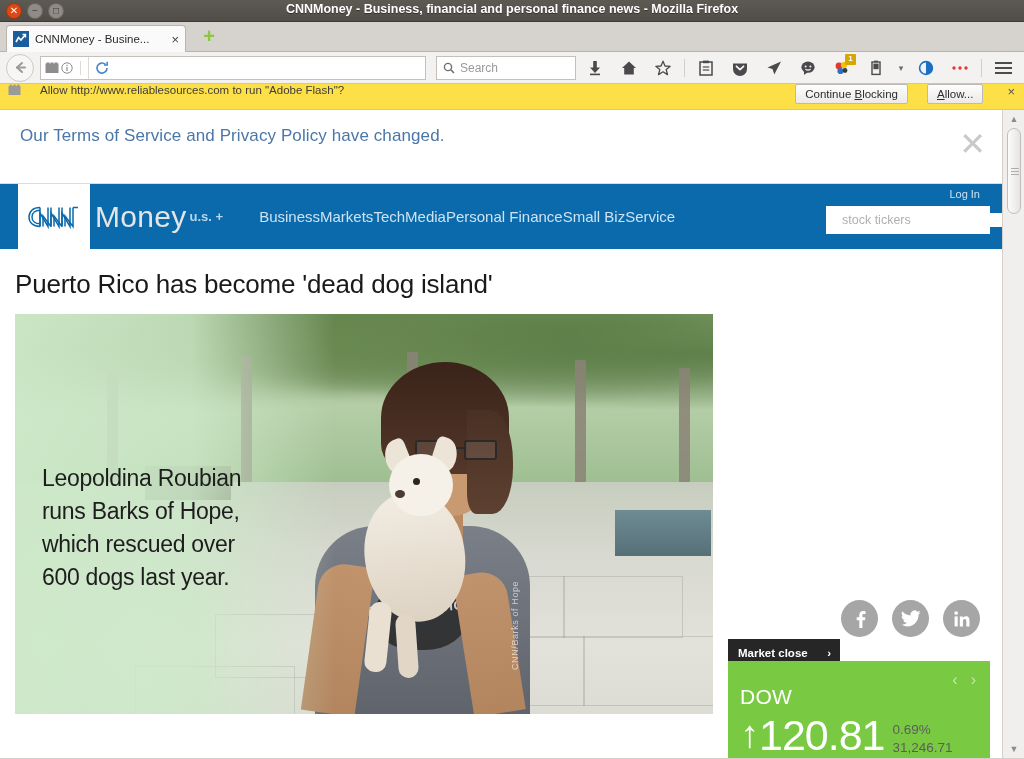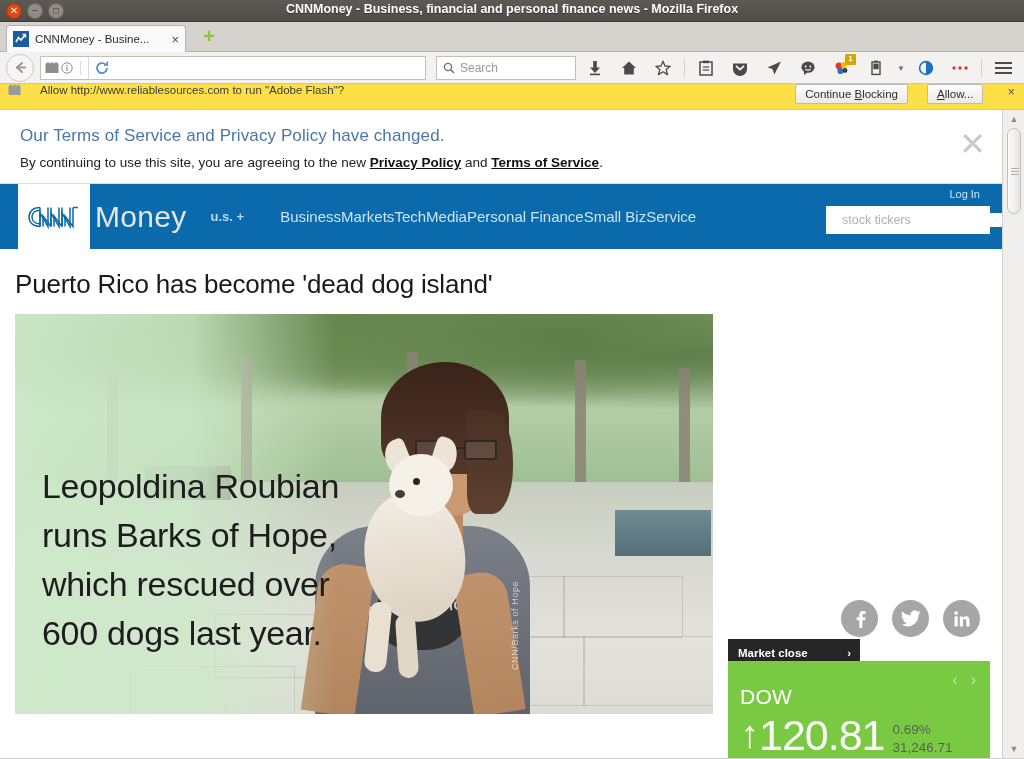--- a/index.html
+++ b/index.html
@@ -203,21 +203,21 @@
   #cnnlogo-box {
     width: 72px; height: 65px; background: #fff;
     display:flex; align-items:center; justify-content:center;
     margin-left: 18px;
     flex: 0 0 auto;
   }
   #money-word {
     color: #e5e5e5; font-size: 30px; font-weight: 300;
     margin-left: 5px; letter-spacing: .3px;
   }
-  #us-plus { color: #b9d7ec; font-size: 13px; font-weight: bold; margin-left: 24px; }
+  #us-plus { color: #b9d7ec; font-size: 13px; font-weight: bold; margin-left: 3px; }
   #cnnnav { display: flex; align-items: center; margin-left: 36px; }
   #cnnnav a { color: #cde2f2; font-size: 15px; text-decoration: none; white-space:nowrap; }
   #login {
     position: absolute; right: 22px; top: 4px;
     color: #cde2f2; font-size: 11px;
   }
   #tickerbox {
     position: absolute; right: 12px; top: 22px;
     width: 164px; height: 28px; background: #fff;
     display: flex; align-items: center;
@@ -368,21 +368,21 @@
   #dog-leg1 { position:absolute; left:352px; top:288px; width:22px; height:70px; background:#e9e0d2; border-radius:10px; transform:rotate(6deg); }
   #dog-leg2 { position:absolute; left:382px; top:300px; width:20px; height:64px; background:#e2d7c6; border-radius:10px; transform:rotate(-4deg); }
 
   
   #caption-grad {
     position:absolute; left:0; top:0; width:320px; height:400px;
     background: linear-gradient(to right, rgba(205,233,201,.95) 0%, rgba(205,233,201,.82) 55%, rgba(205,233,201,0) 100%);
   }
   #caption {
     position:absolute; left:27px; top:148px; width:300px;
-    font-size: 34px; line-height: 1.44; color: #1d1d1d;
+    font-size: 23px; line-height: 1.44; color: #1d1d1d;
     font-weight: 400; letter-spacing: -.3px;
   }
   #photocredit {
     position:absolute; left:495px; top:356px;
     font-size: 9px; color: rgba(255,255,255,.62);
     letter-spacing: .6px;
     transform: rotate(-90deg); transform-origin: left top;
     white-space: nowrap;
   }
 
@@ -403,21 +403,21 @@
   }
   #market {
     position: relative;
     margin-top: 24px;
     width: 262px;
     background: #7ac943;
   }
   #market-tab {
     position:absolute; left: 0; top: -22px;
     background: #262626; color: #fff;
-    height: 22px; width: 132px;
+    height: 22px; width: 112px;
     display:flex; align-items:center; justify-content:space-between;
     padding: 6px 9px 0 10px;
     font-size: 11.5px; font-weight: bold; text-align: center;
   }
   #market-body { padding: 24px 0 0 12px; height: 155px; position:relative; }
   #market-arrows {
     position:absolute; right: 14px; top: 10px;
     display:flex; gap: 13px;
     color: rgba(255,255,255,.55); font-size: 16px;
   }
@@ -634,21 +634,20 @@
       <span><u>A</u>llow...</span>
     </div>
     <span id="flash-close">×</span>
   </div>
 
   <div id="viewport">
     <div id="page">
 
       <div id="tos">
         <div id="tos-head">Our Terms of Service and Privacy Policy have changed.</div>
-        <div id="tos-sub"><span>By continuing to use this site, you are agreeing to the new </span><a href="#">Privacy Policy</a><span> and </span><a href="#">Terms of Service</a><span>.</span></div>
         <div id="tos-x">✕</div>
       </div>
 
       <div id="cnnhdr">
         <div id="cnnlogo-box">
           <svg width="56" height="26" viewBox="0 0 56 26">
             <g fill="none" stroke="#0a6aab" stroke-width="1.5">
               <path d="M14 3.5 C7 3.5 3 7.5 3 13 C3 18.5 7 22.5 14 22.5"></path>
               <path d="M14 6.2 C9.2 6.2 6 9 6 13 C6 17 9.2 19.8 14 19.8"></path>
               <path d="M14 3.5 L14 22.5"></path>

